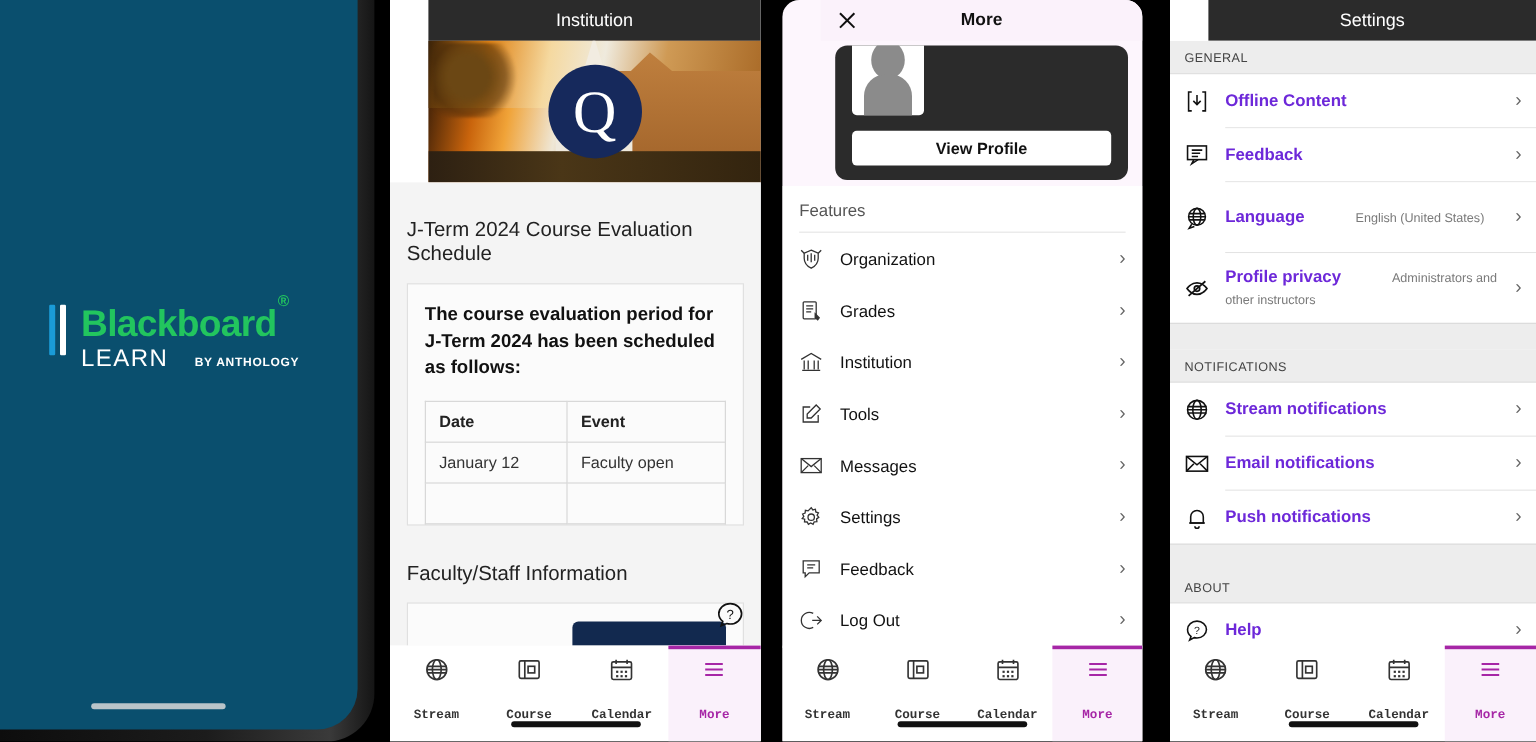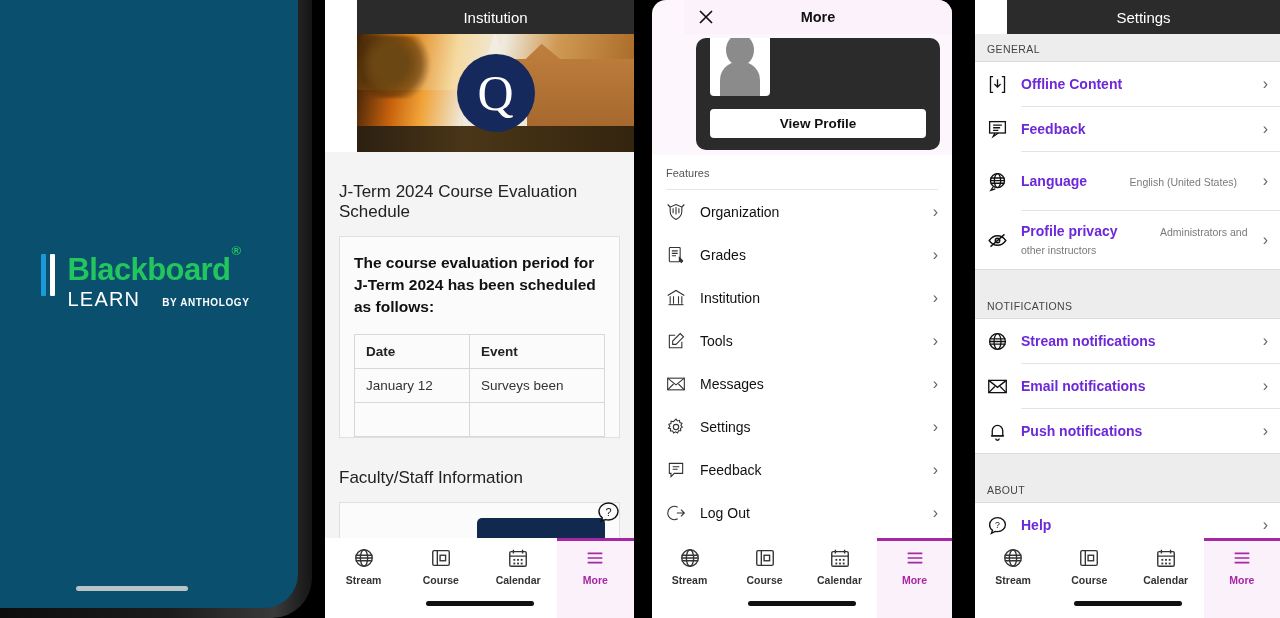--- a/index.html
+++ b/index.html
@@ -30,21 +30,21 @@
 
   
   .phone { position:absolute; top:0; height:618px; background:#fff; overflow:hidden;padding-left:32px; }
   .hdr { height:34px; display:flex; align-items:center; justify-content:center;
          color:#fff; font-size:15px; background:#2b2b2b; }
 
   
   .navbar { position:absolute; left:0; right:0; bottom:0; height:80px; background:#fff;
             display:flex; align-items:stretch; }
   .navbar .tab { flex:1; display:flex; flex-direction:column; align-items:center;
-            justify-content:flex-start; padding-top:9px; gap:5px; position:relative;}
+            justify-content:flex-start; padding-top:9px; gap:21px; position:relative;font-family:Liberation Mono, monospace;}
   .navbar .tab span { font-size:10.5px; font-weight:bold; color:#333; }
   .navbar .tab.active { background:#faf1fb; }
   .navbar .tab.active::before { content:""; position:absolute; left:0; right:0; top:0;
             height:3px; background:#a626a6; }
   .navbar .tab.active span { color:#a626a6; }
   .homebar { position:absolute; left:50%; transform:translateX(-50%); bottom:12px;
              width:108px; height:5px; background:#111; border-radius:3px; }
   .navicon { width:22px; height:22px; }
 
   
@@ -101,21 +101,21 @@
   .av-head{ position:relative; width:46px; height:62px;}
   .av-head::before{content:""; position:absolute; left:9px; top:0; width:28px; height:32px;
             border-radius:50%; background:#8b8b8b;}
   .av-head::after{content:""; position:absolute; left:3px; top:28px; width:40px; height:40px;
             border-radius:18px 18px 0 0; background:#8b8b8b;}
   .viewprofile { position:absolute; left:14px; right:14px; bottom:12px; height:29px;
             background:#fff; border-radius:4px; display:flex; align-items:center;
             justify-content:center; font-size:13.5px; font-weight:bold; color:#111; }
   .p3-list { position:absolute; left:0; right:0; top:155px; bottom:78px; background:#fff;
              padding:0 14px; overflow:hidden;}
-  .feat-lbl { font-size:11px; color:#555; padding:12px 0 10px; border-bottom:1px solid #e6e6e6;}
+  .feat-lbl { font-size:14px; color:#555; padding:12px 0 10px; border-bottom:1px solid #e6e6e6;}
   .mrow { display:flex; align-items:center; gap:14px; height:43px; }
   .mrow .lbl { flex:1; font-size:14px; font-weight:normal; color:#111; }
   .chev { color:#666; font-size:16px; }
 
   
   .p4 { left:975px; width:305px; }
   .s-grouphdr { background:#ededed; padding:9px 12px 6px; font-size:10.5px; color:#444;
                 letter-spacing:.4px; border-bottom:1px solid #dcdcdc;}
   .s-gap { height:22px; background:#ededed; border-top:1px solid #dcdcdc; }
   .srow { display:flex; align-items:center; gap:13px; padding:0 12px; height:44px;
@@ -175,21 +175,21 @@
       <div class="card">
         <h3>The course evaluation period for J-Term 2024 has been scheduled as follows:</h3>
         <table class="tbl">
           <tbody>
               <tr>
             <th>Date</th>
             <th>Event</th>
           </tr>
           <tr>
             <td>January 12</td>
-            <td>Surveys been</td>
+            <td>Faculty open</td>
           </tr>
           <tr>
                 <td>&nbsp;</td>
                 <td>&nbsp;</td>
               </tr>
         </tbody>
           </table>
       </div>
 
       <div class="sec-title">Faculty/Staff Information</div>

